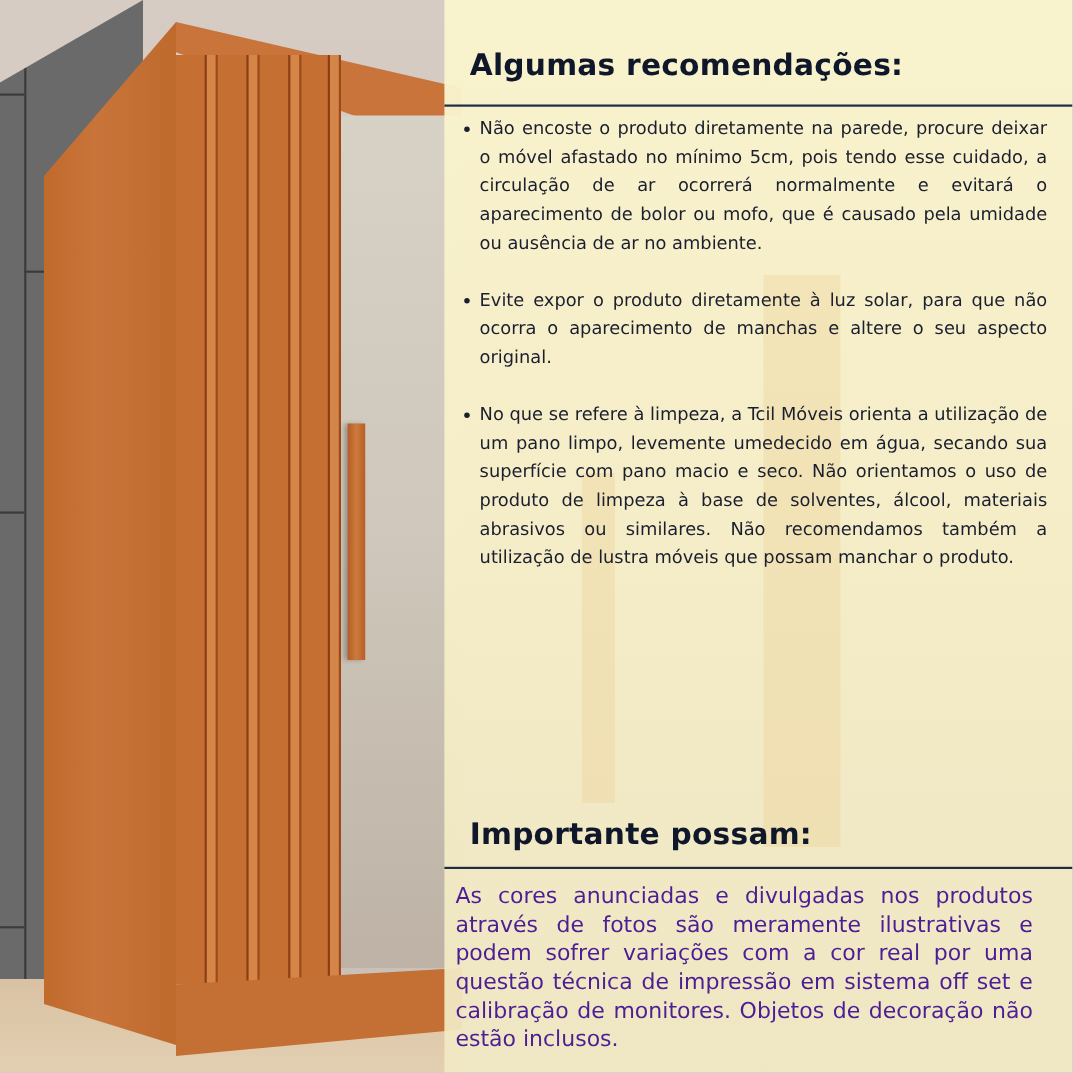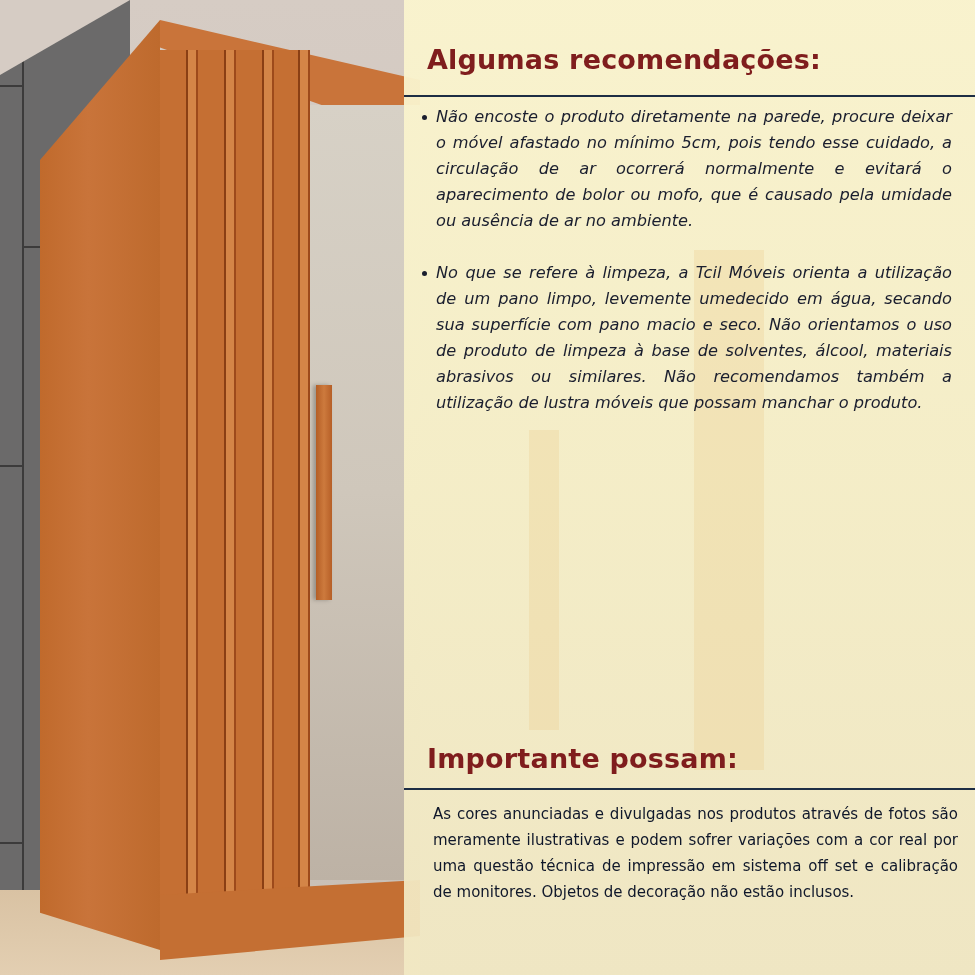--- a/index.html
+++ b/index.html
@@ -46,31 +46,31 @@
     
     .overlay {
       position: absolute; left: 404px; top: 0; width: 571px; height: 975px;
       background: linear-gradient(180deg, rgba(250,244,206,0.96) 0%, rgba(247,240,200,0.93) 50%, rgba(242,233,196,0.93) 100%);
     }
     .overlay .ghost { position: absolute; background: rgba(230,190,120,0.22); }
 
     .heading {
       position: absolute; left: 427px; margin: 0;
       font-family: "DejaVu Sans", sans-serif; font-weight: bold;
-      color: #7f1d1d; font-size: 27px; letter-spacing: 0.2px;
+      color: #0f172a; font-size: 27px; letter-spacing: 0.2px;
     }
     .divider { position: absolute; left: 404px; width: 571px; height: 2px; background: #1d2d44; }
 
     .bullets { position: absolute; left: 418px; top: 104px; width: 534px; margin: 0; padding: 0; list-style: none; }
     .bullet { position: relative; padding-left: 18px; margin: 0 0 26px 0;
-      font-size: 16.2px; line-height: 26px; color: #1a1e2e; text-align: justify; font-style: italic; }
+      font-size: 16.2px; line-height: 26px; color: #1a1e2e; text-align: justify; }
     .bullet::before { content: ""; position: absolute; left: 4px; top: 11px; width: 5px; height: 5px;
       border-radius: 50%; background: #1a1e2e; }
-    .note { position: absolute; left: 433px; top: 801px; width: 525px; margin: 0;
-      font-size: 15px; line-height: 26px; color: #0f172a; text-align: justify; }
+    .note { position: absolute; left: 414px; top: 801px; width: 525px; margin: 0;
+      font-size: 20px; line-height: 26px; color: #4c1d95; text-align: justify; }
   </style>
 </head>
 <body>
 
 <div class="scene">
   <div class="ceiling"></div>
 
   <div class="wall-panels">
     <div class="seam-v" style="left:22px;top:30px;height:870px;"></div>
     <div class="seam-h" style="left:0;top:85px;width:22px;"></div>
@@ -98,18 +98,19 @@
 <div class="overlay">
   <div class="ghost" style="left:290px;top:250px;width:70px;height:520px;"></div>
   <div class="ghost" style="left:125px;top:430px;width:30px;height:300px;"></div>
 </div>
 
 <h2 class="heading" style="top:44px;">Algumas recomendações:</h2>
 <div class="divider" style="top:95px;"></div>
 
 <ul class="bullets">
   <li class="bullet">Não encoste o produto diretamente na parede, procure deixar o móvel afastado no mínimo 5cm, pois tendo esse cuidado, a circulação de ar ocorrerá normalmente e evitará o aparecimento de bolor ou mofo, que é causado pela umidade ou ausência de ar no ambiente.</li>
+  <li class="bullet">Evite expor o produto diretamente à luz solar, para que não ocorra o aparecimento de manchas e altere o seu aspecto original.</li>
   <li class="bullet">No que se refere à limpeza, a Tcil Móveis orienta a utilização de um pano limpo, levemente umedecido em água, secando sua superfície com pano macio e seco. Não orientamos o uso de produto de limpeza à base de solventes, álcool, materiais abrasivos ou similares. Não recomendamos também a utilização de lustra móveis que possam manchar o produto.</li>
 </ul>
 
 <h2 class="heading" style="top:743px;">Importante possam:</h2>
 <div class="divider" style="top:788px;"></div>
 <p class="note">As cores anunciadas e divulgadas nos produtos através de fotos são meramente ilustrativas e podem sofrer variações com a cor real por uma questão técnica de impressão em sistema off set e calibração de monitores. Objetos de decoração não estão inclusos.</p>
 
 </body></html>

